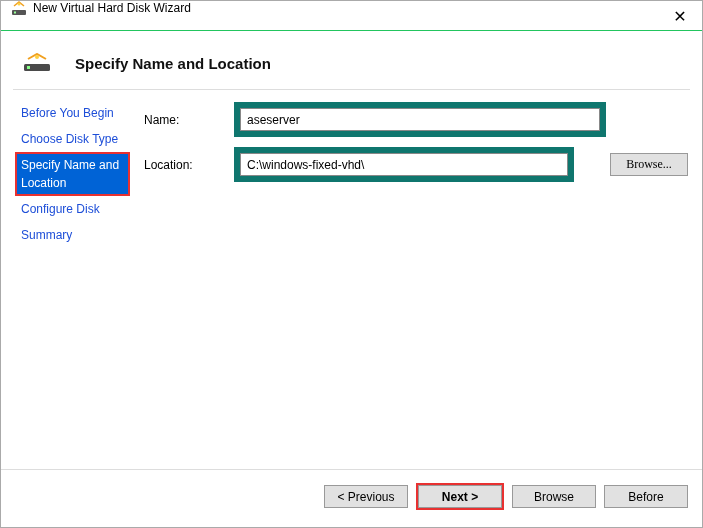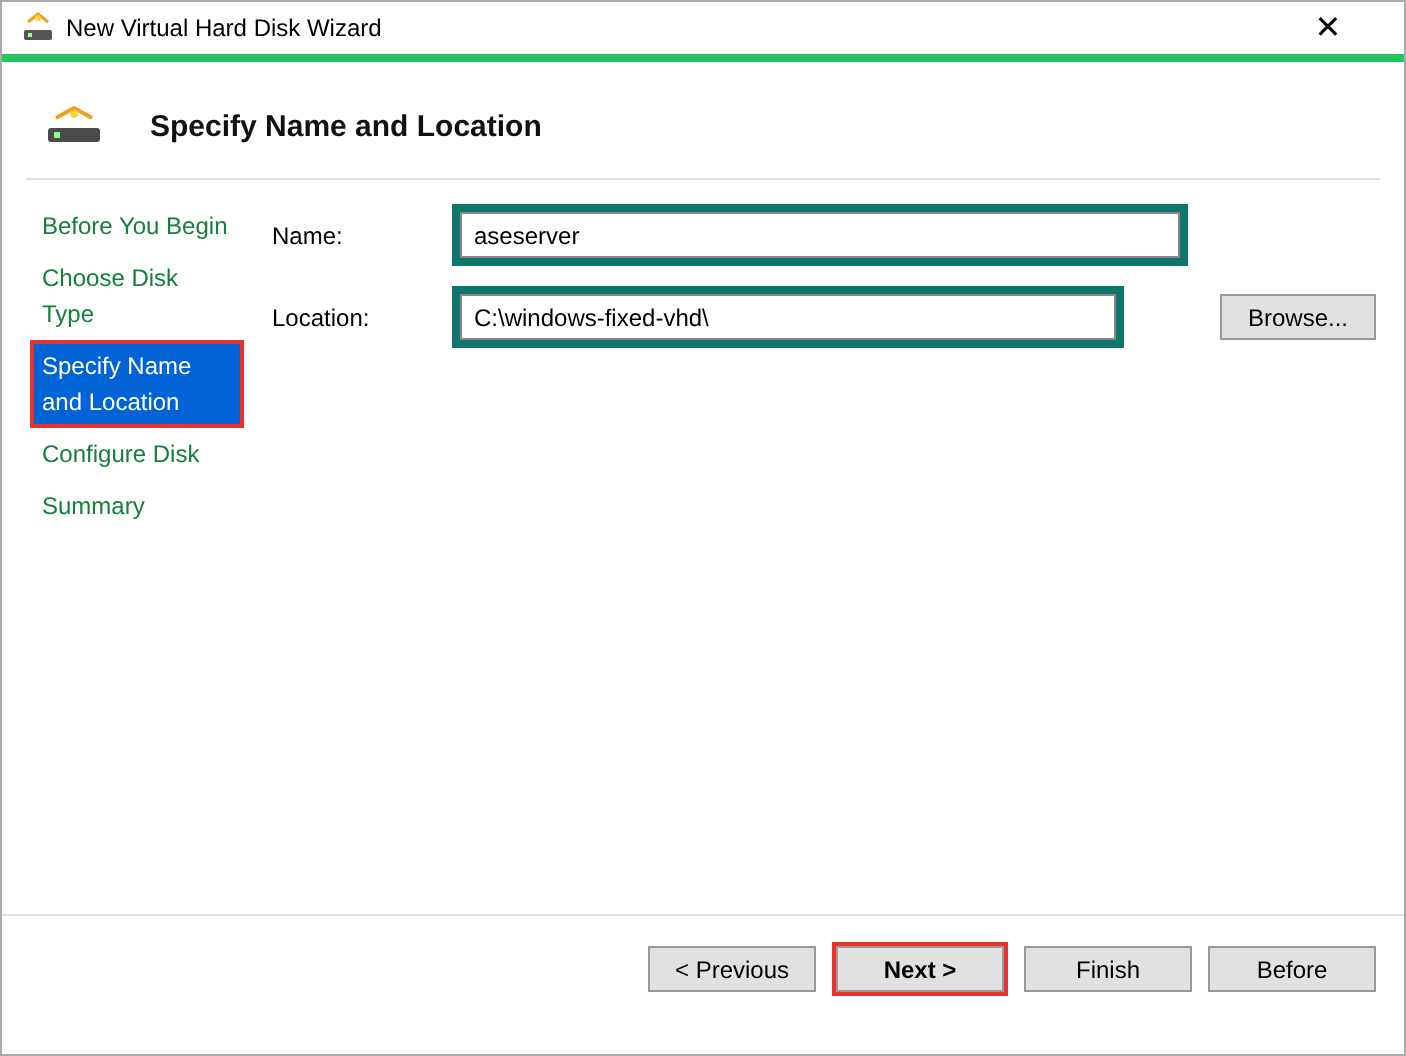--- a/index.html
+++ b/index.html
@@ -1,38 +1,38 @@
 <!DOCTYPE html>
 <html><head>
 <meta charset="utf-8">
 <style>
 * { box-sizing: border-box; margin: 0; padding: 0; }
 body { font-family: "Segoe UI", Tahoma, sans-serif; font-size: 12px; background: #fff; width: 703px; height: 528px; border: 1px solid #aaa; position: relative; color: #000; }
-.titlebar { height: 30px; display: flex; align-items: center; padding: 0 16px 0 10px; border-bottom: 4px solid #22c55e; }
+.titlebar { height: 30px; display: flex; align-items: flex-start; padding: 0 0 0 10px; border-bottom: 1px solid #22c55e; }
 .titlebar .ticon { width: 16px; height: 16px; margin-right: 6px; }
 .titlebar .title { flex: 1; font-size: 12px; }
 .titlebar .close { width: 44px; height: 30px; display: flex; align-items: center; justify-content: center; font-size: 16px; font-family: Arial; }
 .header { display: flex; align-items: center; height: 58px; padding-left: 22px; padding-top: 6px; }
 .header .hicon { width: 28px; height: 20px; margin-right: 24px; }
 .header .htext { font-size: 15px; font-weight: 600; color: #111; }
 .divider { border-top: 1px solid #ddd; margin: 0 12px; }
 .body { display: flex; height: 375px; }
 .sidebar { width: 190px; padding: 10px 0 0 14px; }
-.sidebar .step { padding: 4px 6px; margin-bottom: 0; font-size: 12px; color: #15803d; cursor: default; line-height: 18px; }
+.sidebar .step { padding: 4px 6px; margin-bottom: 0; font-size: 12px; color: #1d4ed8; cursor: default; line-height: 18px; }
 .sidebar .step.active { background: #0063d6; color: #fff; border: 2px solid #e83131; padding: 2px 4px; }
 .content { flex: 1; padding: 12px 14px 0 14px; }
 .instr { font-size: 12px; margin-bottom: 14px; }
 .row { display: flex; align-items: center; margin-bottom: 10px; gap: 28px; }
 .row .lbl { width: 62px; font-size: 12px; }
-.row .hl { border: 4px solid #0f766e; display: inline-flex; }
+.row .hl { border: 6px solid #0f766e; display: inline-flex; }
 .row input { height: 23px; border: 1px solid #888; padding: 2px 6px; font-size: 12px; font-family: inherit; outline: none; background: #fff; }
 #name-input { width: 360px; }
 #loc-input { width: 328px; }
-.browse { height: 23px; width: 78px; margin-left: 20px; border: 1px solid #999; background: #e1e1e1; font-size: 12px; font-family: Liberation Sans, sans-serif; }
-.footer { position: absolute; bottom: 16px; left: 0; right: 0; height: 54px; border-top: 1px solid #ddd; display: flex; align-items: center; justify-content: flex-end; padding-right: 14px; gap: 8px; }
+.browse { height: 23px; width: 78px; margin-left: 8px; border: 1px solid #999; background: #e1e1e1; font-size: 12px; font-family: Liberation Serif, serif; }
+.footer { position: absolute; bottom: 4px; left: 0; right: 0; height: 54px; border-top: 1px solid #ddd; display: flex; align-items: center; justify-content: flex-end; padding-right: 14px; gap: 8px; }
 .footer button { height: 23px; width: 84px; border: 1px solid #999; background: #e1e1e1; font-size: 12px; font-family: inherit; }
 .footer .hlwrap { border: 2px solid #e83131; display: inline-flex; }
 .footer .hlwrap button { margin: 0; font-weight: bold; }
 </style>
 </head>
 <body>
 
 <div class="titlebar">
   <span class="ticon">
     <svg width="16" height="16" viewBox="0 0 16 16">
@@ -86,15 +86,15 @@
       <button class="browse">Browse...</button>
     </div>
   </div>
 </div>
 
 <div class="footer">
   <button>&lt; Previous</button>
   <span class="hlwrap">
       <button>Next &gt;</button>
     </span>
-  <button>Finish</button>
+  <button>Browse</button>
   <button>Before</button>
 </div>
 
 </body></html>

